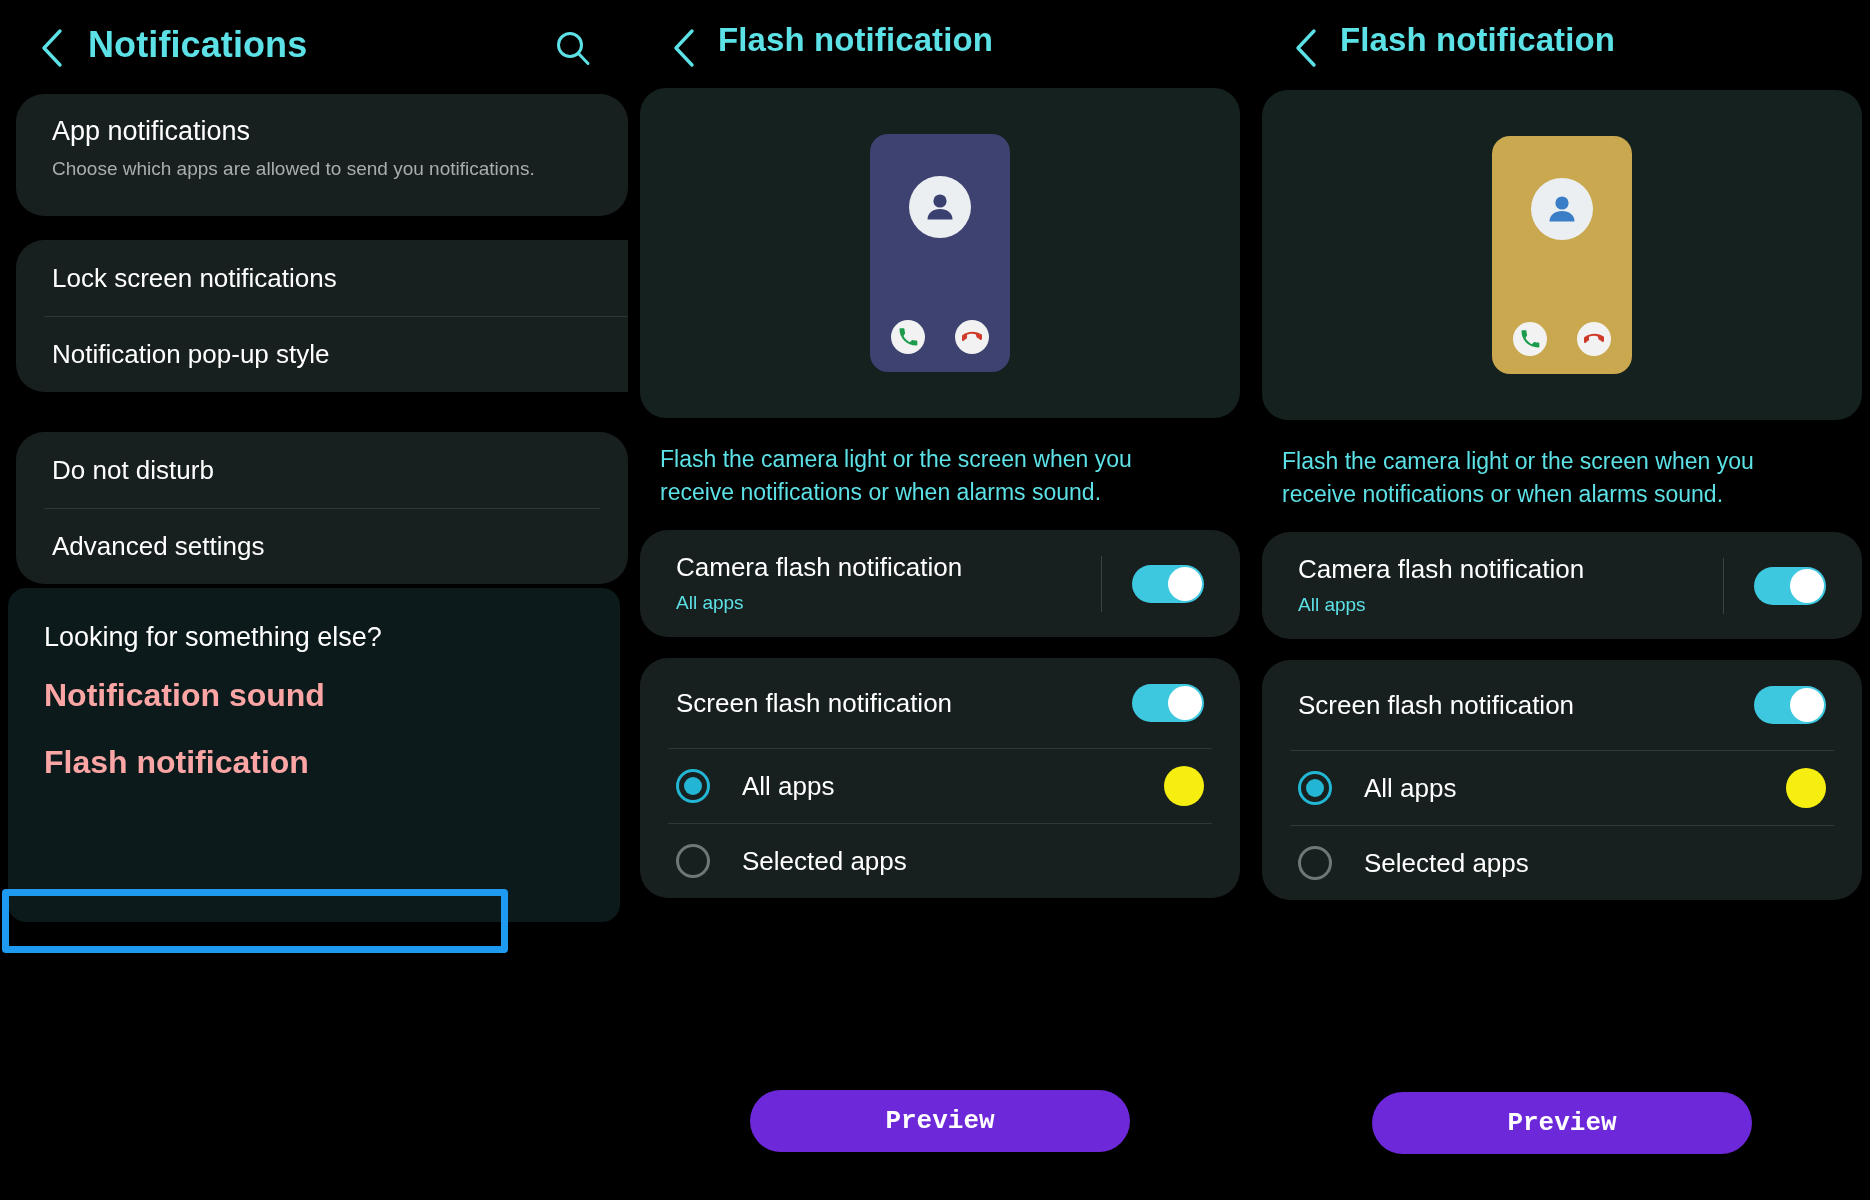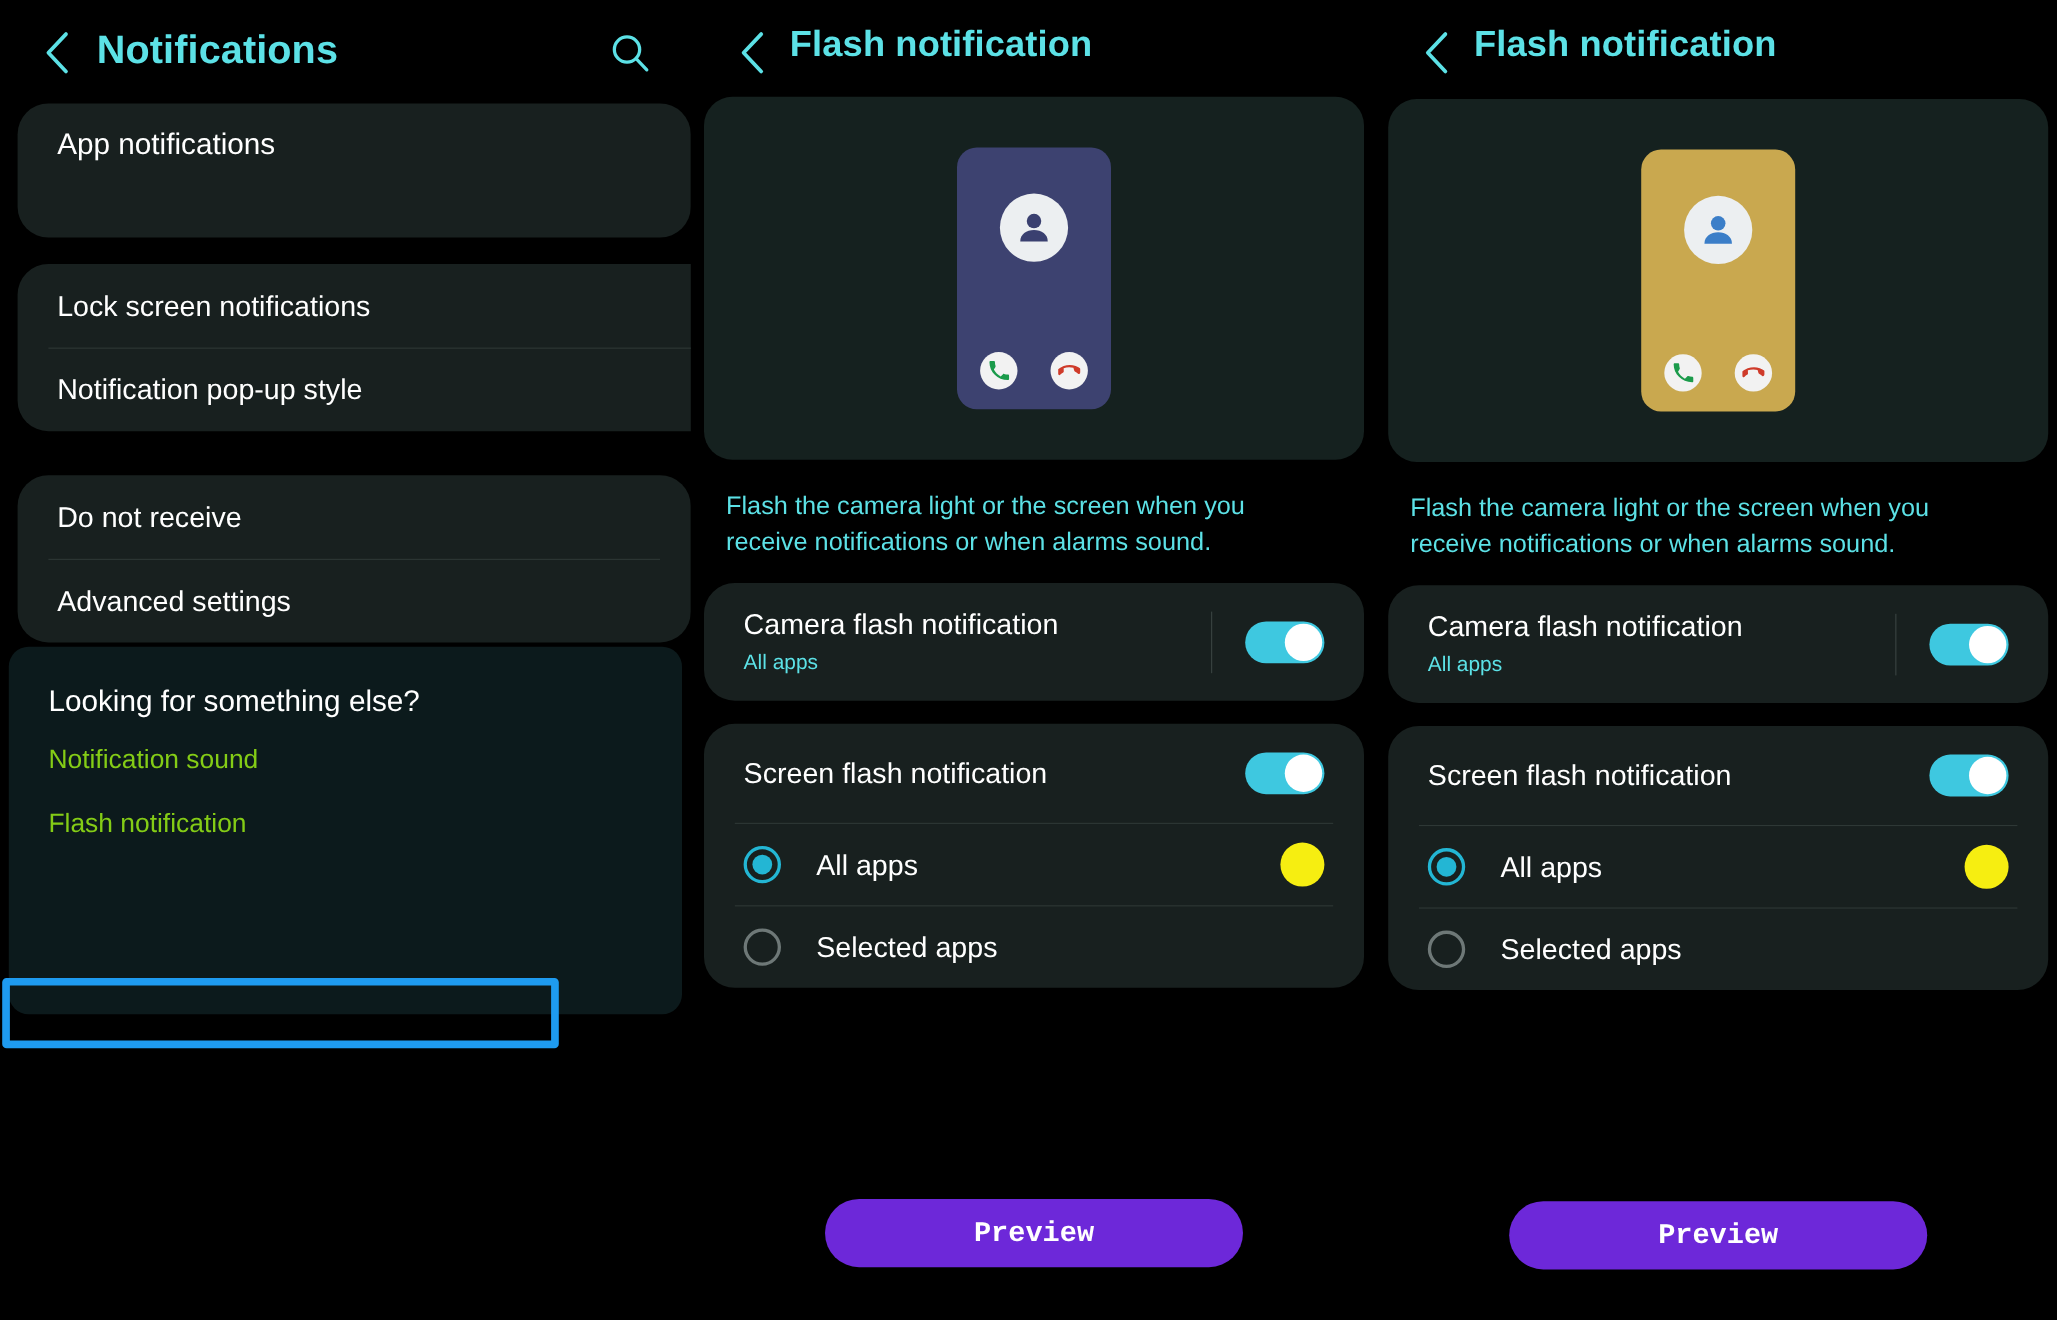--- a/index.html
+++ b/index.html
@@ -47,21 +47,21 @@
   
   #card-app-notif{position:absolute;left:8px;top:94px;width:612px;height:122px;box-sizing:border-box;padding:22px 36px 0 36px;}
   #card-app-notif .ttl{font-size:27px;color:#fff;}
   #card-app-notif .sub{font-size:19px;color:#a8adad;margin-top:9px;line-height:1.32;width:490px;}
 
   #card-lock{position:absolute;left:8px;top:240px;width:684px;height:152px;}
   #card-dnd{position:absolute;left:8px;top:432px;width:612px;height:152px;}
   #card-else{position:absolute;left:8px;top:588px;width:612px;height:334px;background:#0c1a1c;border-radius:18px;}
 
   #card-else .heading{padding:34px 36px 0 36px;font-size:27px;color:#fff;}
-  #card-else .link{padding:0 36px;font-size:24px;color:#84cc16;font-weight:normal;margin-top:24px;}
+  #card-else .link{padding:0 36px;font-size:32px;color:#fca5a5;font-weight:bold;margin-top:24px;}
   #card-else .link.second{margin-top:30px;}
 
   #highlight-box{
     position:absolute;left:2px;top:889px;width:506px;height:64px;
     border:7px solid #1e9bf0;border-radius:4px;box-sizing:border-box;
     pointer-events:none;
   }
 
   
   .preview-card{
@@ -140,35 +140,36 @@
       <span class="search-icon">
         <svg width="42" height="42" viewBox="0 0 42 42">
             <circle cx="18" cy="17" r="11.5" fill="none" stroke="#5ce1e6" stroke-width="3"></circle>
             <line x1="26.5" y1="25.5" x2="36" y2="35.5" stroke="#5ce1e6" stroke-width="3" stroke-linecap="round"></line>
           </svg>
       </span>
     </div>
 
     <div class="card" id="card-app-notif">
       <div class="ttl">App notifications</div>
+      <div class="sub">Choose which apps are allowed to send you notifications.</div>
     </div>
 
     <div class="card" id="card-lock">
       <div class="ll-row" style="height:76px;">
         <span class="t">Lock screen notifications</span>
       </div>
       <div class="divider"></div>
       <div class="ll-row" style="height:75px;">
         <span class="t">Notification pop-up style</span>
       </div>
     </div>
 
     <div class="card" id="card-dnd">
       <div class="ll-row" style="height:76px;">
-        <span class="t">Do not receive</span>
+        <span class="t">Do not disturb</span>
       </div>
       <div class="divider"></div>
       <div class="ll-row" style="height:75px;">
         <span class="t">Advanced settings</span>
       </div>
     </div>
 
     <div id="card-else">
       <div class="heading">Looking for something else?</div>
       <div class="link">Notification sound</div>

